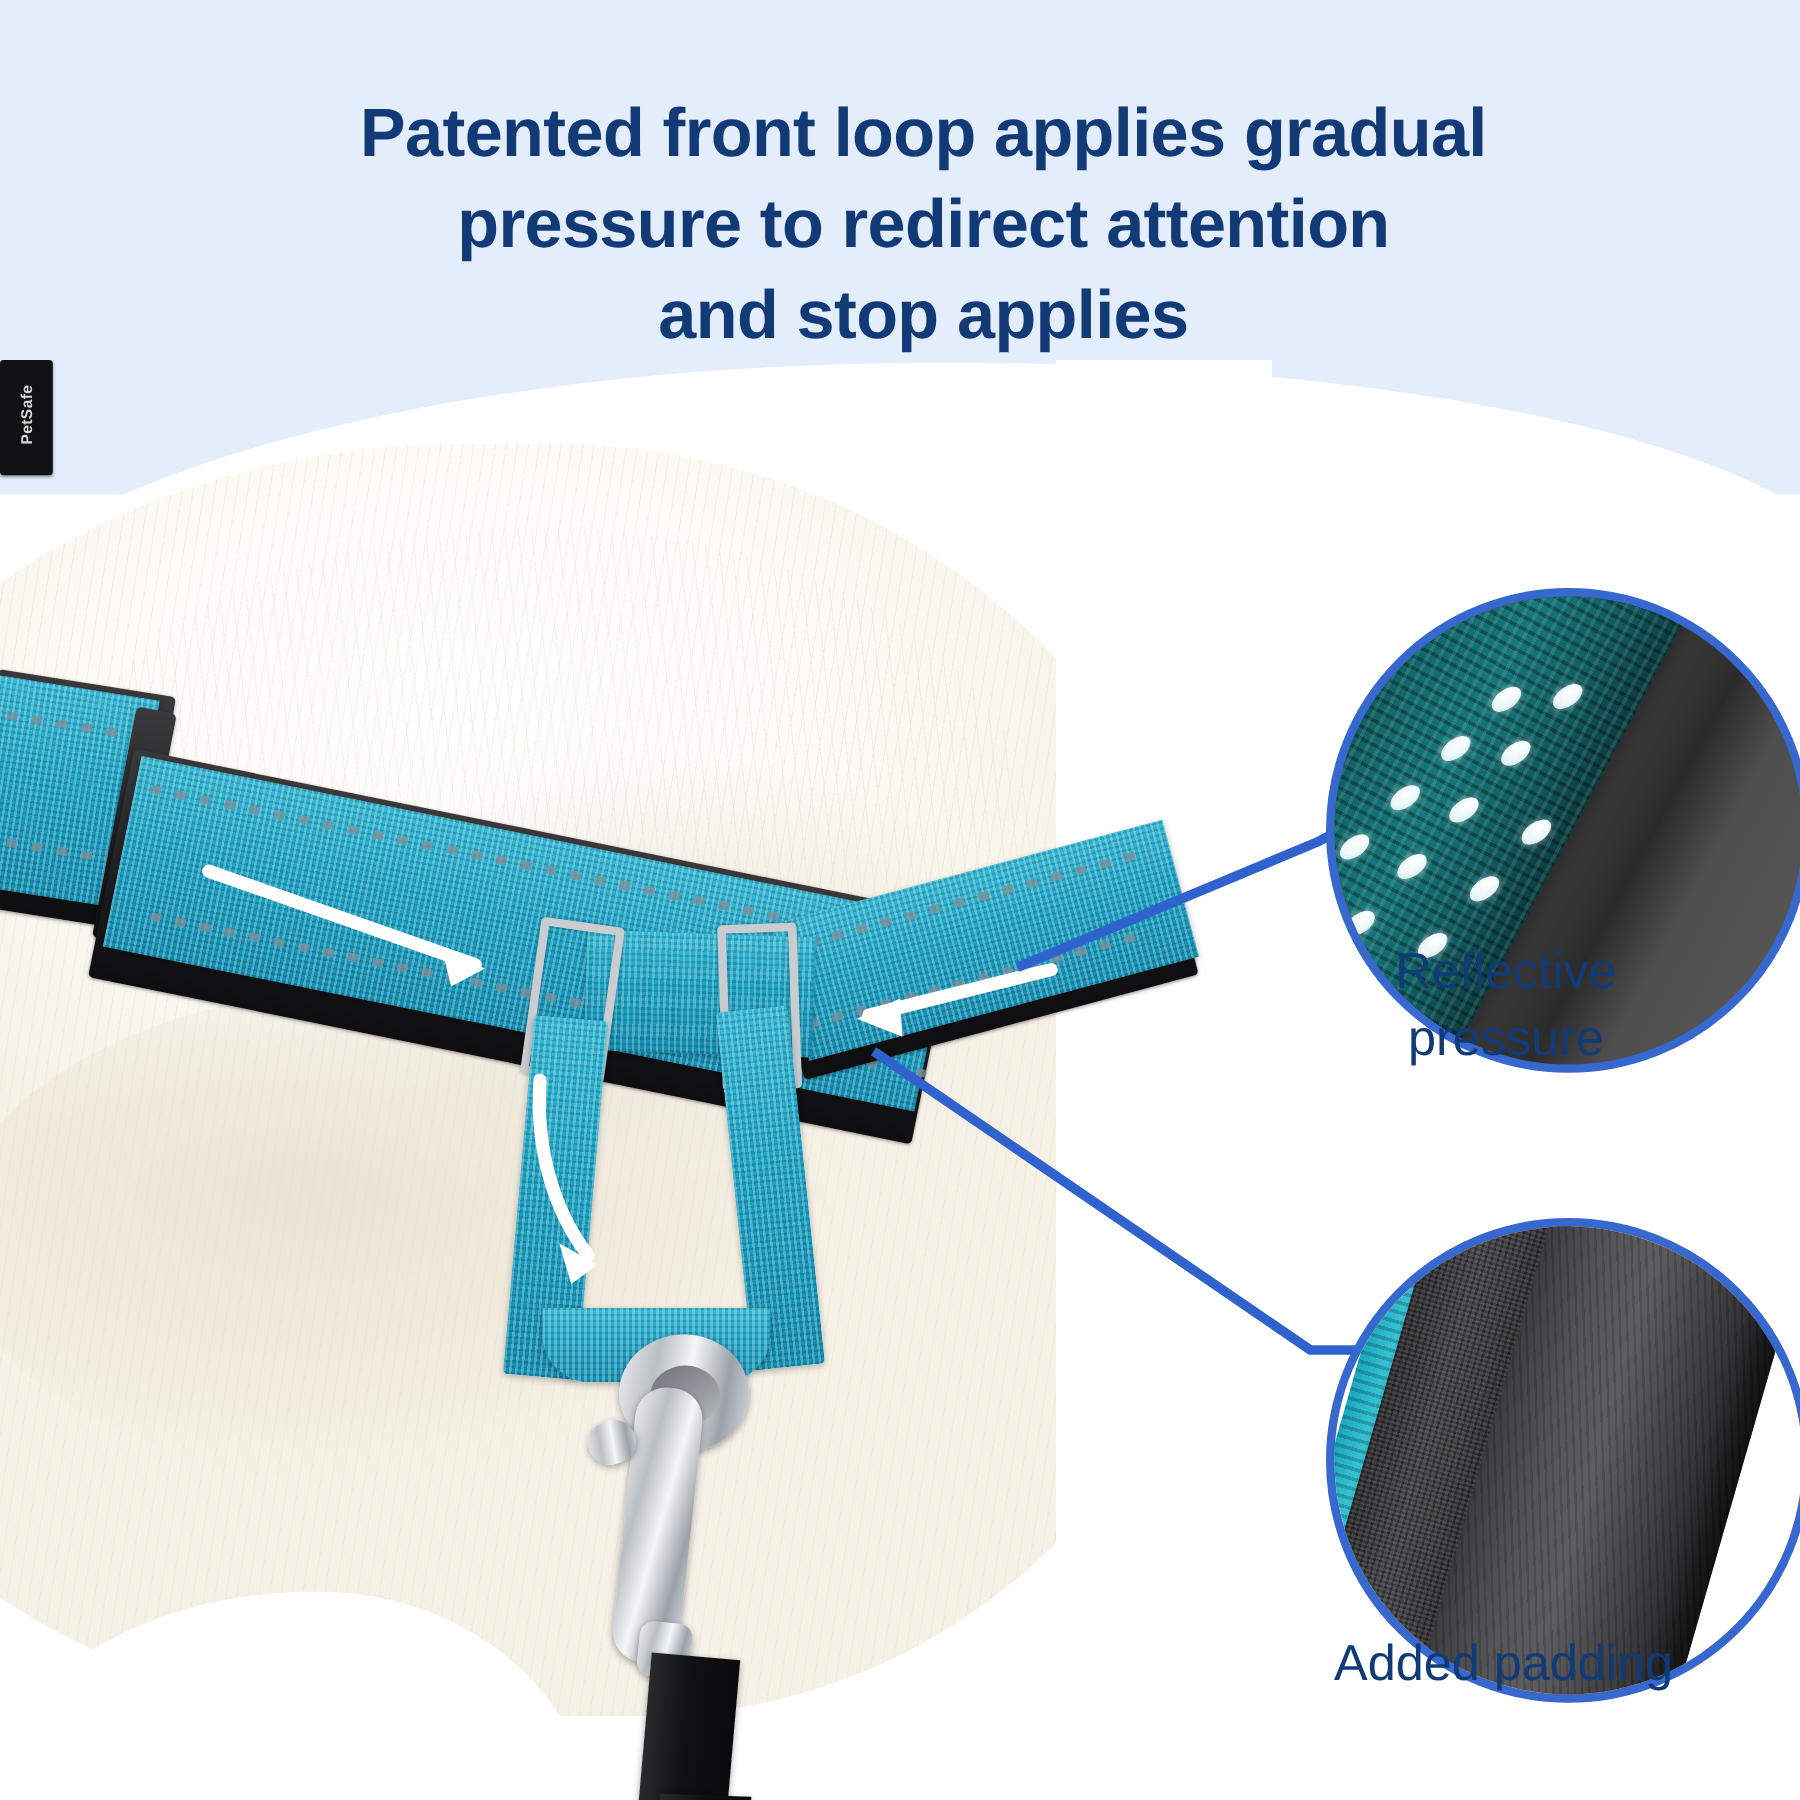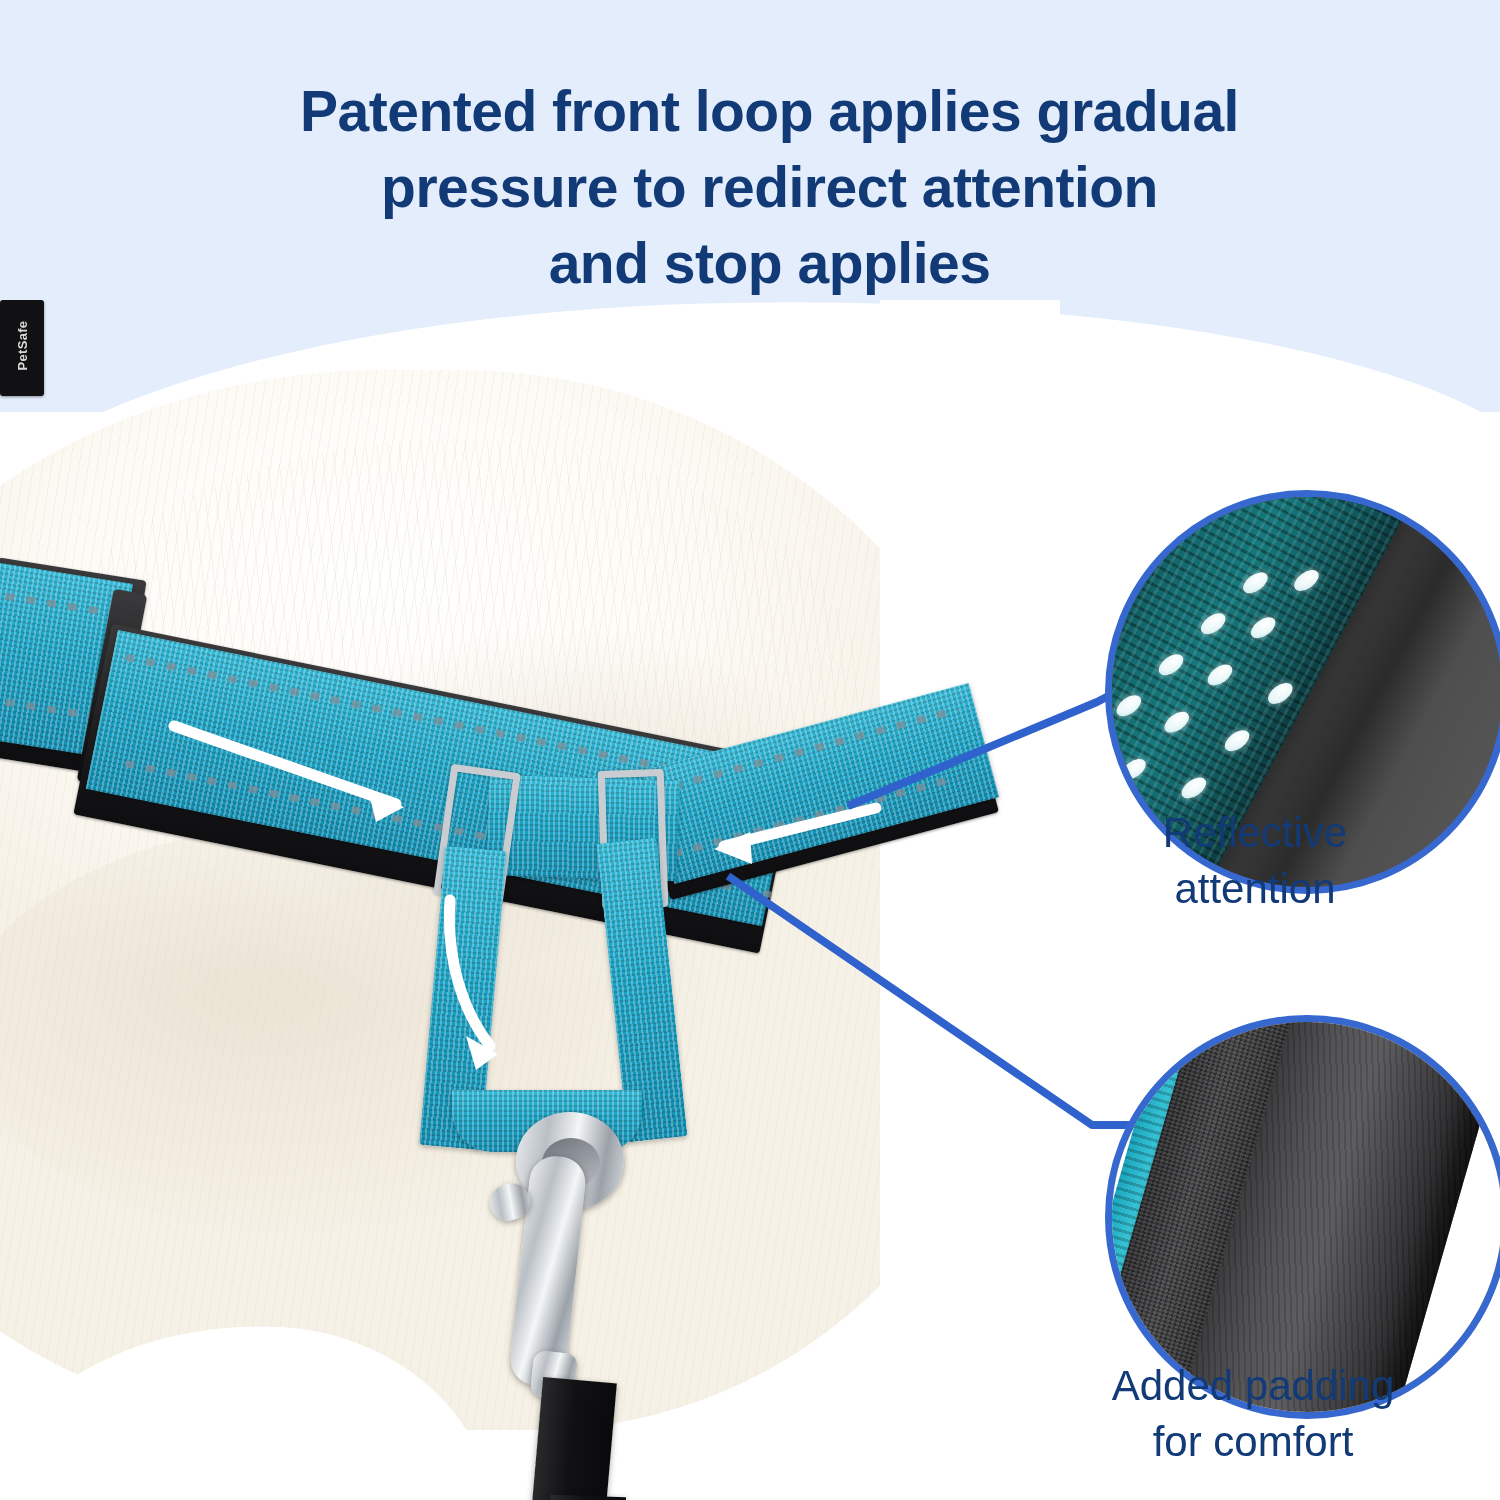--- a/index.html
+++ b/index.html
@@ -202,21 +202,21 @@
     position:absolute;inset:0;opacity:.35;
     background:repeating-linear-gradient(72deg, rgba(0,0,0,.35) 0 2px, rgba(255,255,255,.05) 2px 6px);
   }
 
   .callout-label{
     position:absolute;width:400px;text-align:center;
     color:#123a77;
     font-family:"Liberation Sans",sans-serif;
     font-size:42px;line-height:1.33;font-weight:normal;
   }
-  .cl1{left:1055px;top:805px;}
+  .cl1{left:1055px;top:781px;}
   .cl2{left:1053px;top:1330px;margin-top:28px;}
   .callout-label .ln{display:block;}
 </style>
 </head>
 <body>
 
 <div id="stage">
 
   <div class="header-band">
     <div class="header-curve"></div>
@@ -320,29 +320,28 @@
       <div class="zc-dot" style="left:86px;top:460px;"></div>
 
       <div class="zc-dot" style="left:196px;top:262px;"></div>
       <div class="zc-dot" style="left:180px;top:324px;"></div>
       <div class="zc-dot" style="left:164px;top:386px;"></div>
       <div class="zc-dot" style="left:148px;top:448px;"></div>
     </div>
   </div>
   <div class="callout-label cl1">
     <span class="ln">Reflective</span>
-    <span class="ln">attention</span>
+    <span class="ln">pressure</span>
   </div>
 
   <div class="zoom-circle zc2">
     <div class="zc2-bg"></div>
     <div class="zc2-teal"></div>
     <div class="zc2-webbing"></div>
     <div class="zc2-foam">
       <div class="zc2-foam-tex"></div>
     </div>
   </div>
   <div class="callout-label cl2">
     <span class="ln">Added padding</span>
-    <span class="ln">for comfort</span>
   </div>
 
 </div>
 
 </body></html>

